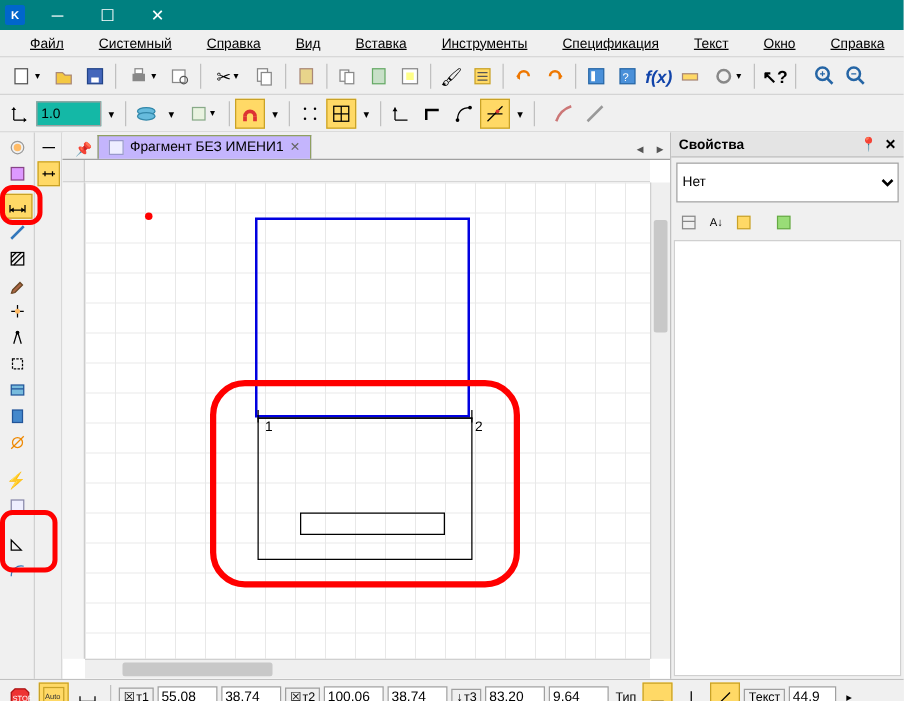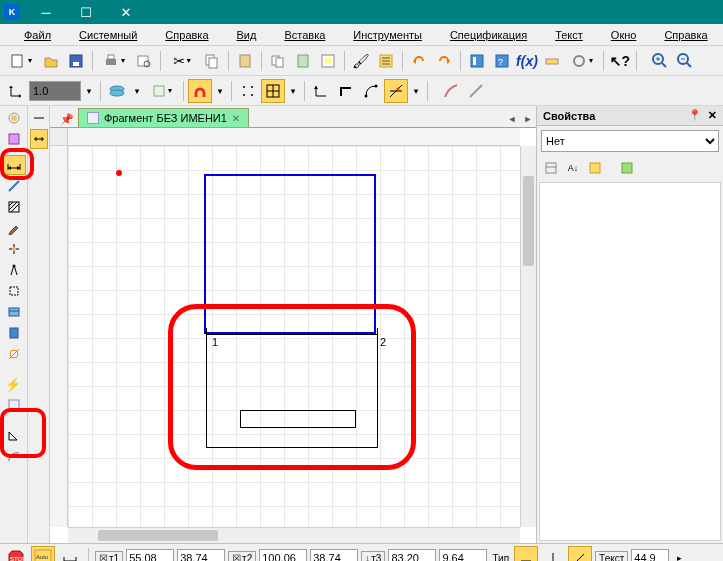--- a/index.html
+++ b/index.html
@@ -16,37 +16,37 @@
 .menubar .item { padding: 2px 8px; cursor: default; margin-left: 12px; }
 .menubar .item u { text-decoration: underline; }
 
 
 .tbrow { background: #f0f0f0; height: 30px; display: flex; align-items: center; padding: 2px 4px; border-bottom: 1px solid #d4d4d4; gap: 1px; }
 .tbtn { width: 24px; height: 24px; display: flex; align-items: center; justify-content: center; border: 1px solid transparent; cursor: default; font-size: 14px; }
 .tbtn.active { background: #ffd966; border-color: #c9a227; }
 .tbtn.dd { width: 34px; position: relative; }
 .tbtn.dd::after { content: '▾'; font-size: 8px; margin-left: 2px; }
 .sep { width: 1px; height: 20px; background: #c0c0c0; margin: 0 3px; }
-.tinput { height: 20px; border: 1px solid #a0a0a0; font-size: 11px; padding: 0 3px; background: #737373; }
+.tinput { height: 20px; border: 1px solid #a0a0a0; font-size: 11px; padding: 0 3px; background: #14b8a6; }
 .layer-sel { display: flex; align-items: center; height: 22px; border: 1px solid #a0a0a0; background: #fff; padding: 0 4px; gap: 4px; }
 
 
 .main { display: flex; height: calc(100% - 24px - 22px - 60px - 18px); }
 
 
 .vtoolbar { width: 28px; background: #f0f0f0; border-right: 1px solid #d0d0d0; display: flex; flex-direction: column; align-items: center; padding: 2px 0; gap: 1px; }
 .vtoolbar .tbtn { width: 24px; height: 20px; font-size: 13px; }
 
 
 .hl { position: absolute; border: 4px solid #ff0000; border-radius: 10px; pointer-events: none; }
 
 
 .center { flex: 1; display: flex; flex-direction: column; position: relative; background: #fff; }
 .tabstrip { height: 22px; background: #f0f0f0; display: flex; align-items: flex-end; padding-left: 6px; border-bottom: 1px solid #a0a0a0; }
-.tab { background: #86efac; border: 1px solid #8fa060; border-bottom: none; padding: 3px 8px; display: flex; align-items: center; gap: 5px; font-size: 11px; }
+.tab { background: #c4b5fd; border: 1px solid #8fa060; border-bottom: none; padding: 3px 8px; display: flex; align-items: center; gap: 5px; font-size: 11px; }
 .tab .x { font-size: 10px; color: #666; }
 .tab .mini { width: 12px; height: 12px; background: #eef; border: 1px solid #99c; }
 .push-icon { width: 14px; height: 14px; margin: 0 4px; color: #4a7; font-size: 11px; }
 .navbtn { width: 16px; height: 16px; font-size: 9px; display: flex; align-items: center; justify-content: center; color: #555; }
 
 .canvas { flex: 1; position: relative; overflow: hidden; }
 .ruler-h { position: absolute; top: 0; left: 18px; right: 16px; height: 18px; background: #f4f4f4; border-bottom: 1px solid #ccc; }
 .ruler-v { position: absolute; top: 18px; left: 0; bottom: 16px; width: 18px; background: #f4f4f4; border-right: 1px solid #ccc; }
 .ruler-corner { position: absolute; top: 0; left: 0; width: 18px; height: 18px; background: #eee; border-right: 1px solid #ccc; border-bottom: 1px solid #ccc; }
 .viewport { position: absolute; top: 18px; left: 18px; right: 16px; bottom: 16px; background: #fff;
@@ -66,21 +66,21 @@
 .num-label { position: absolute; font-size: 11px; color: #000; }
 .hl-canvas { position: absolute; border: 5px solid #ff0000; border-radius: 28px; pointer-events: none; }
 
 
 .rpanel { width: 187px; background: #f0f0f0; border-left: 1px solid #c0c0c0; display: flex; flex-direction: column; }
 .rpanel .hdr { height: 20px; background: #e4e4e4; display: flex; align-items: center; padding: 0 6px; font-weight: bold; border-bottom: 1px solid #c0c0c0; }
 .rpanel .hdr .spacer { flex: 1; }
 .rpanel .hdr .pin { font-size: 11px; }
 .rpanel .hdr .x { font-size: 11px; margin-left: 6px; }
 .rpanel .combo { margin: 4px; }
-.rpanel .combo select { width: 100%; height: 22px; border: 1px solid #a0a0a0; background: #fff; font-size: 11px; }
+.rpanel .combo select { width: 100%; height: 32px; border: 1px solid #a0a0a0; background: #fff; font-size: 11px; }
 .rpanel .miniTB { display: flex; gap: 2px; padding: 2px 4px; }
 .rpanel .miniTB .tbtn { width: 20px; height: 20px; font-size: 11px; }
 .rpanel .body { flex: 1; background: #fff; margin: 2px; border: 1px solid #d0d0d0; }
 
 
 .bottom { background: #f0f0f0; border-top: 1px solid #c0c0c0; }
 .brow { display: flex; align-items: center; height: 28px; padding: 2px 4px; gap: 3px; }
 .brow .lbl { font-size: 10px; padding: 0 2px; }
 .brow .fld { width: 48px; height: 18px; border: 1px solid #a0a0a0; font-size: 11px; padding: 0 2px; background: #fff; }
 .brow .boxed { border: 1px solid #a0a0a0; padding: 1px 3px; font-size: 10px; display: flex; align-items: center; gap: 1px; }

